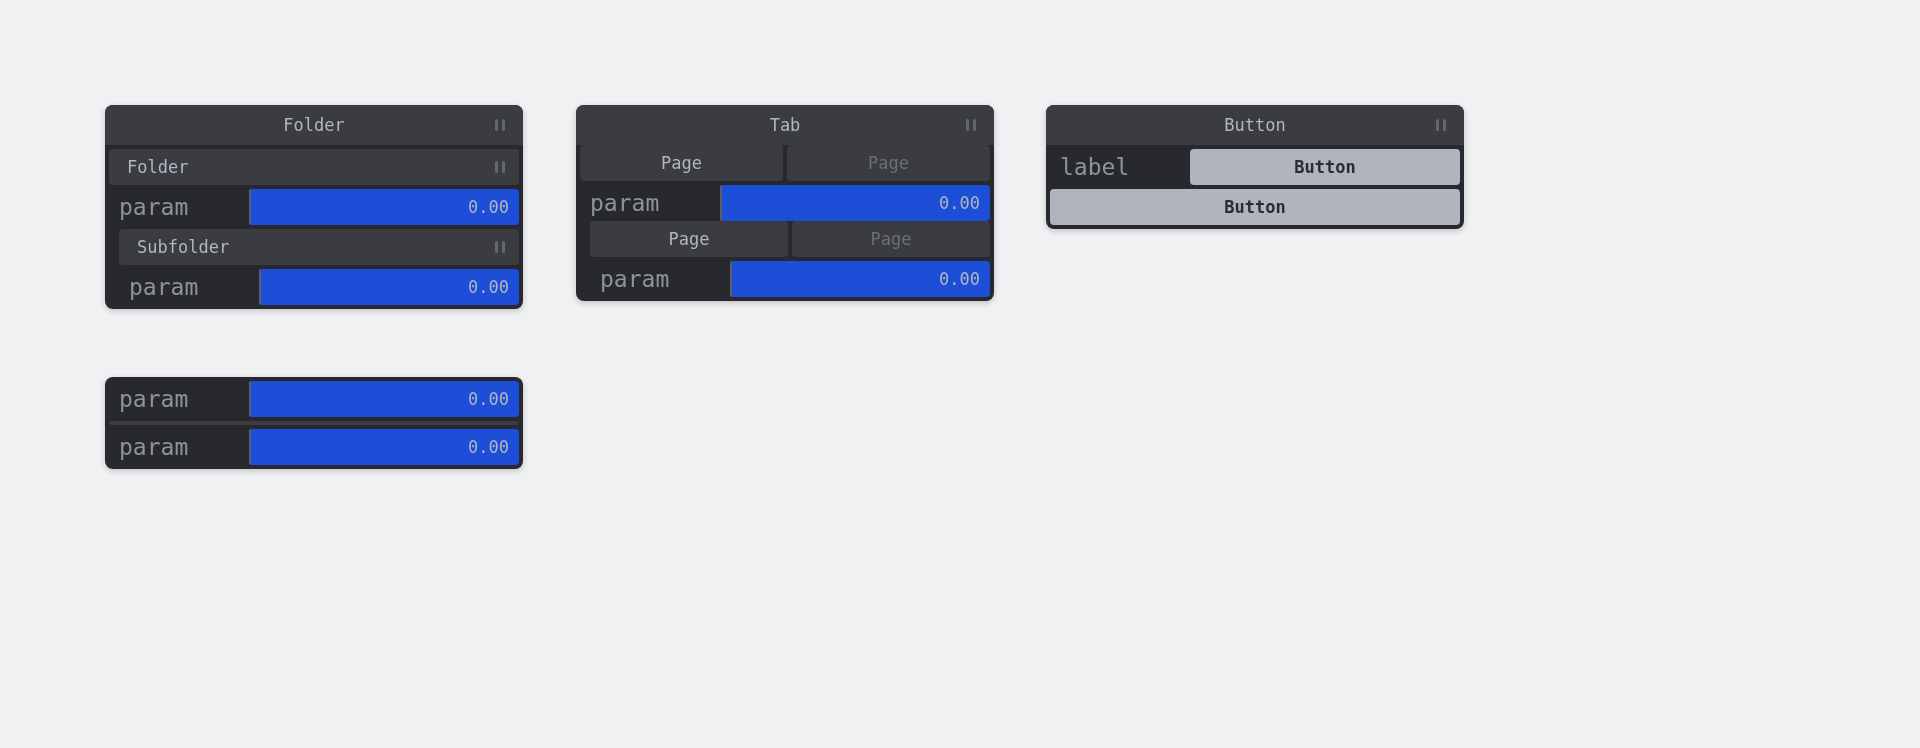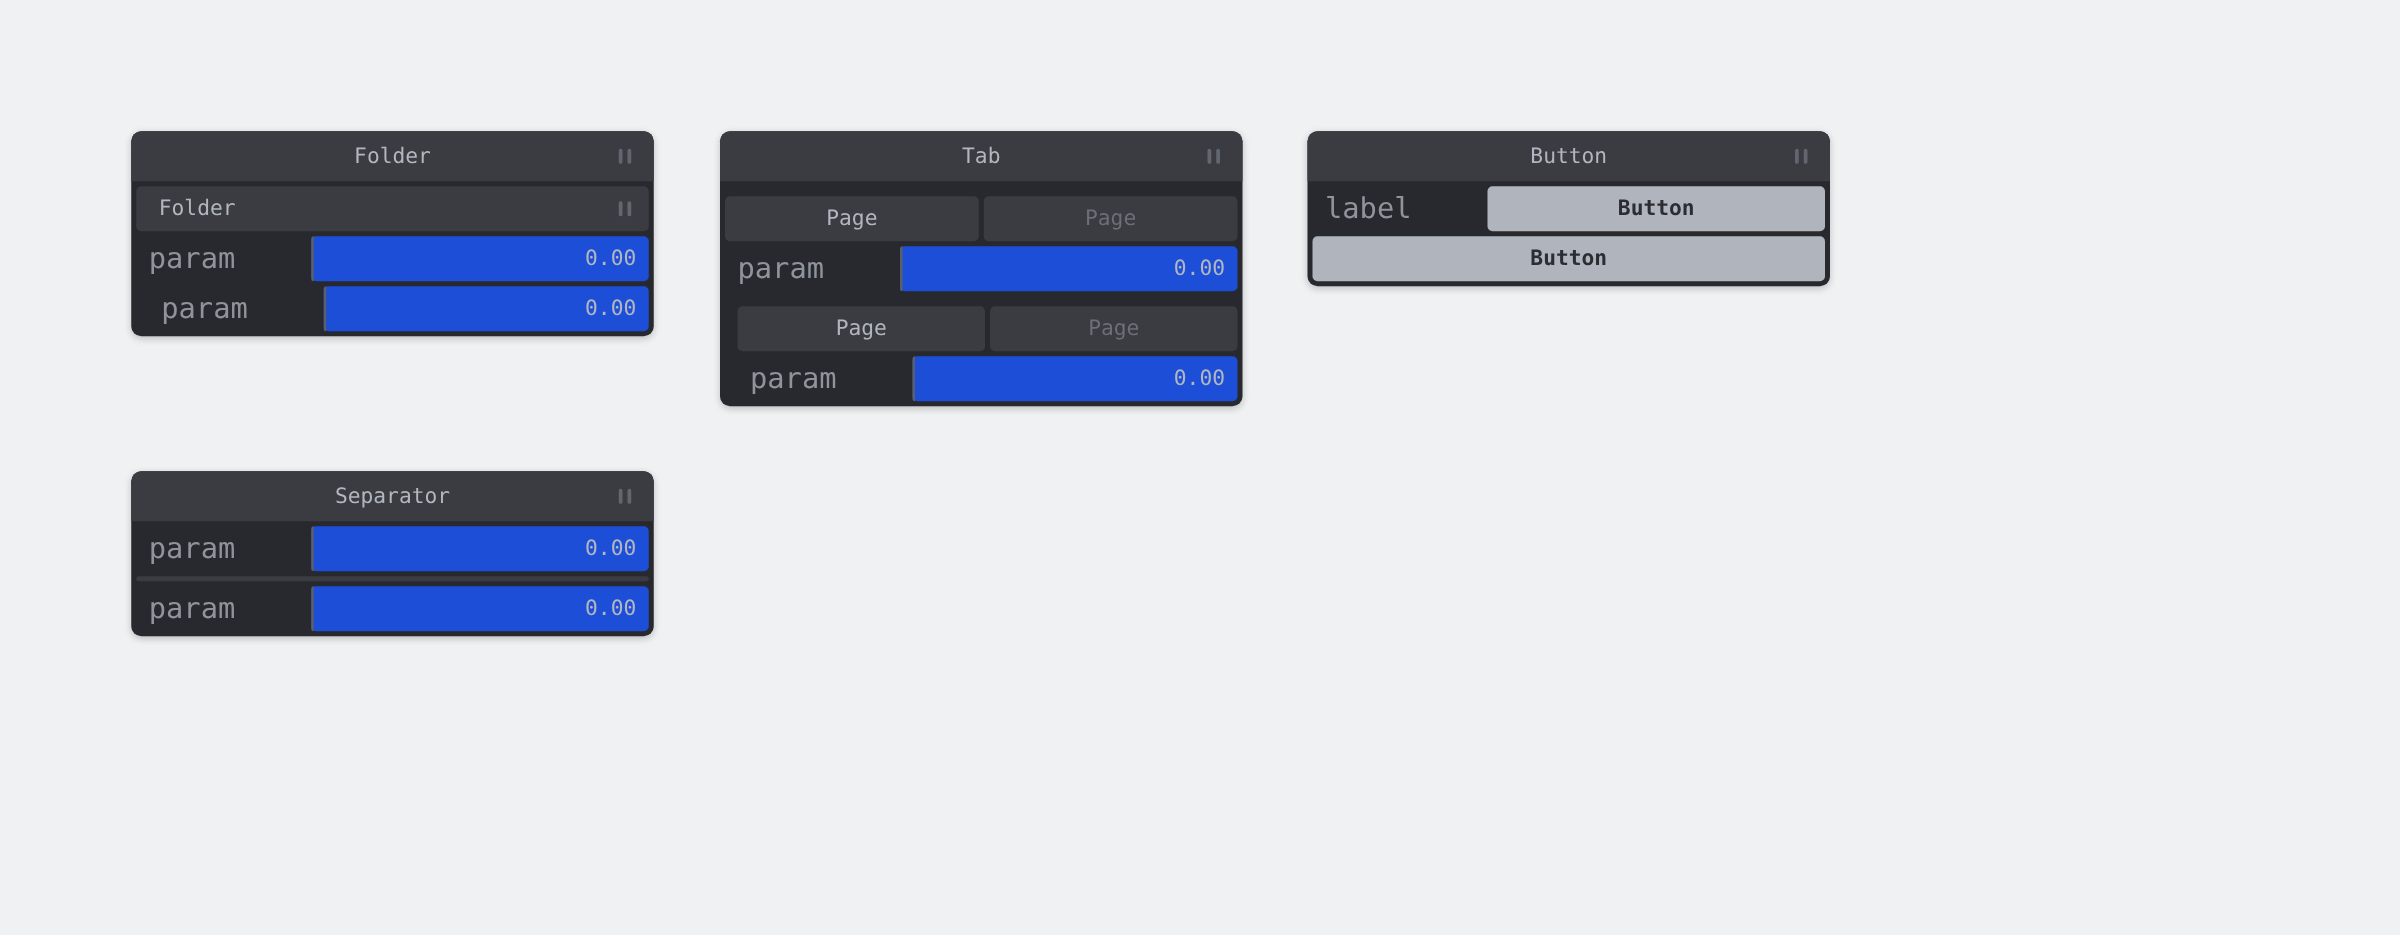--- a/index.html
+++ b/index.html
@@ -118,21 +118,21 @@
     bottom: 0;
     width: 2px;
     background: #5a5f69;
     border-top-left-radius: 4px;
     border-bottom-left-radius: 4px;
   }
 
   .tab-row {
     display: flex;
     height: 36px;
-    margin: 12px 4px 0 4px;
+    margin: 0 4px 0 4px;
     gap: 4px;
   }
   .tab-row.indent-1 { margin-left: 14px; }
   .tab-btn {
     flex: 1;
     display: flex;
     align-items: center;
     justify-content: center;
     background: #3a3c42;
     color: #b1b6bf;
@@ -203,20 +203,27 @@
       </span>
   </div>
 
   <div class="row">
     <div class="label-cell">param</div>
     <div class="value-cell">
       <span>0.00</span>
     </div>
   </div>
 
+  <div class="folder-header indent-1">
+    <span>Subfolder</span>
+    <span class="collapse-icon">
+        <span></span>
+        <span></span>
+      </span>
+  </div>
 
   <div class="row indent-1">
     <div class="label-cell">param</div>
     <div class="value-cell">
       <span>0.00</span>
     </div>
   </div>
 </div>
 
 <div class="pane" id="pane-tab">
@@ -278,27 +285,20 @@
   </div>
 
   <div class="button-full">
     <div class="push-btn">
       <span>Button</span>
     </div>
   </div>
 </div>
 
 <div class="pane" id="pane-separator">
-  <div class="titlebar">
-    <span>Separator</span>
-    <span class="collapse-icon">
-        <span></span>
-        <span></span>
-      </span>
-  </div>
 
   <div class="row">
     <div class="label-cell">param</div>
     <div class="value-cell">
       <span>0.00</span>
     </div>
   </div>
 
   <div class="separator"></div>
 

